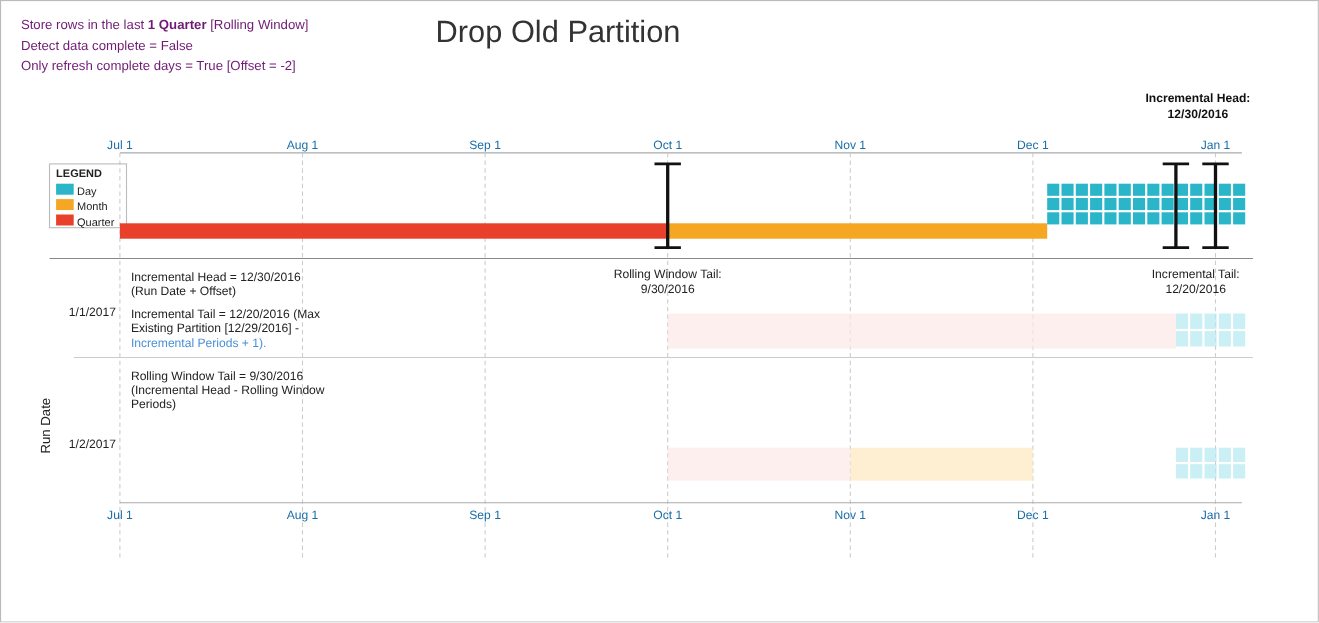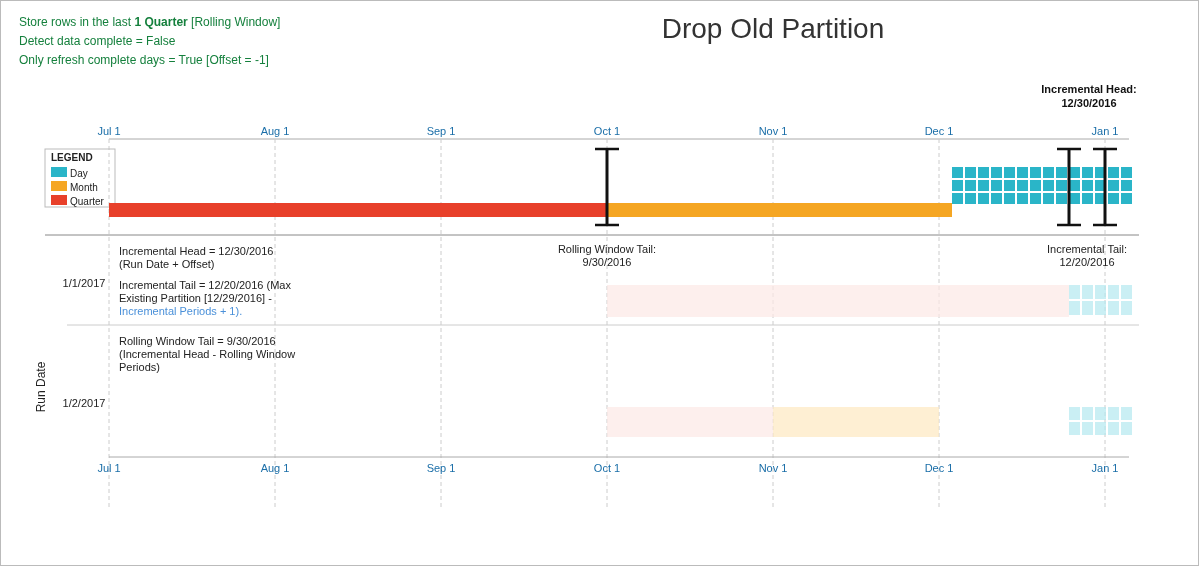--- a/index.html
+++ b/index.html
@@ -22,44 +22,43 @@
     }
     .header-row {
       display: flex;
       align-items: flex-start;
       margin-bottom: 6px;
     }
     .header-info {
       flex: 1;
       font-size: 12px;
       line-height: 1.6;
-      color: #15803d;
+      color: #701a75;
     }
     .header-info .bold { font-weight: bold; }
     .title {
       font-size: 28px;
       font-weight: 300;
       color: #333;
-      text-align: center;
       flex: 2;
       padding-right: 30px;
     }
   </style>
 </head>
 <body>
 
 <div class="outer">
 
   <div class="header-row">
     <div class="header-info">
       <div>
         Store rows in the last <span class="bold">1 Quarter</span> [Rolling Window]
       </div>
       <div>Detect data complete = False</div>
-      <div>Only refresh complete days = True [Offset = -1]</div>
+      <div>Only refresh complete days = True [Offset = -2]</div>
     </div>
     <div class="title">Drop Old Partition</div>
   </div>
 
   <svg viewBox="0 0 1160 430" width="1160" height="430" style="display:block; margin-left:10px;">
 
     <text x="80" y="58" font-size="11" fill="#1a6ea8" text-anchor="middle">Jul 1</text>
     <text x="246" y="58" font-size="11" fill="#1a6ea8" text-anchor="middle">Aug 1</text>
     <text x="412" y="58" font-size="11" fill="#1a6ea8" text-anchor="middle">Sep 1</text>
     <text x="578" y="58" font-size="11" fill="#1a6ea8" text-anchor="middle">Oct 1</text>

